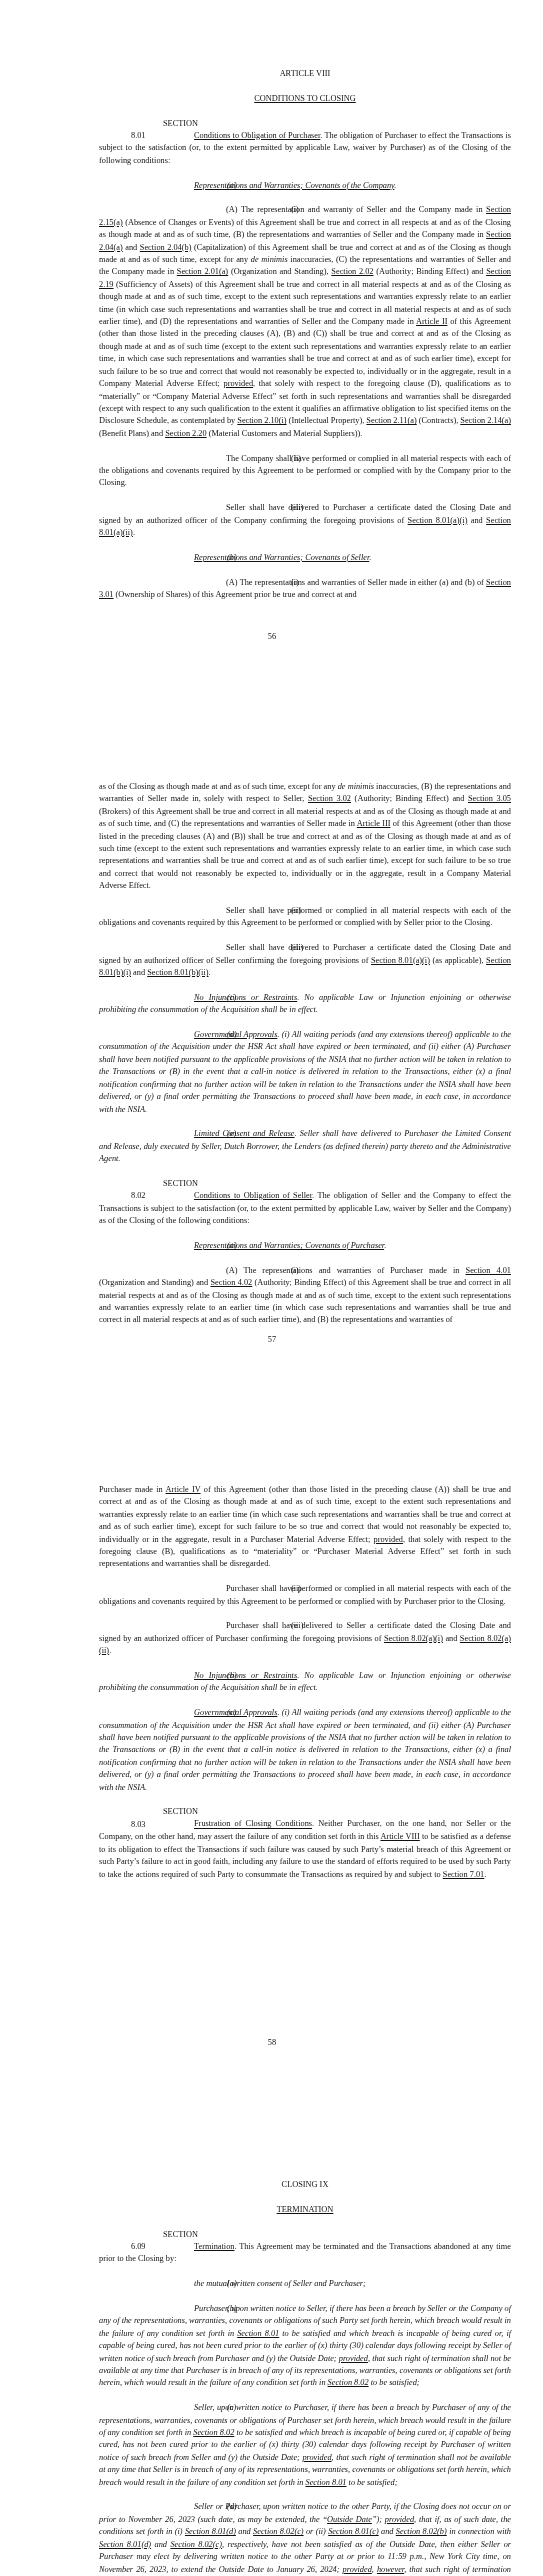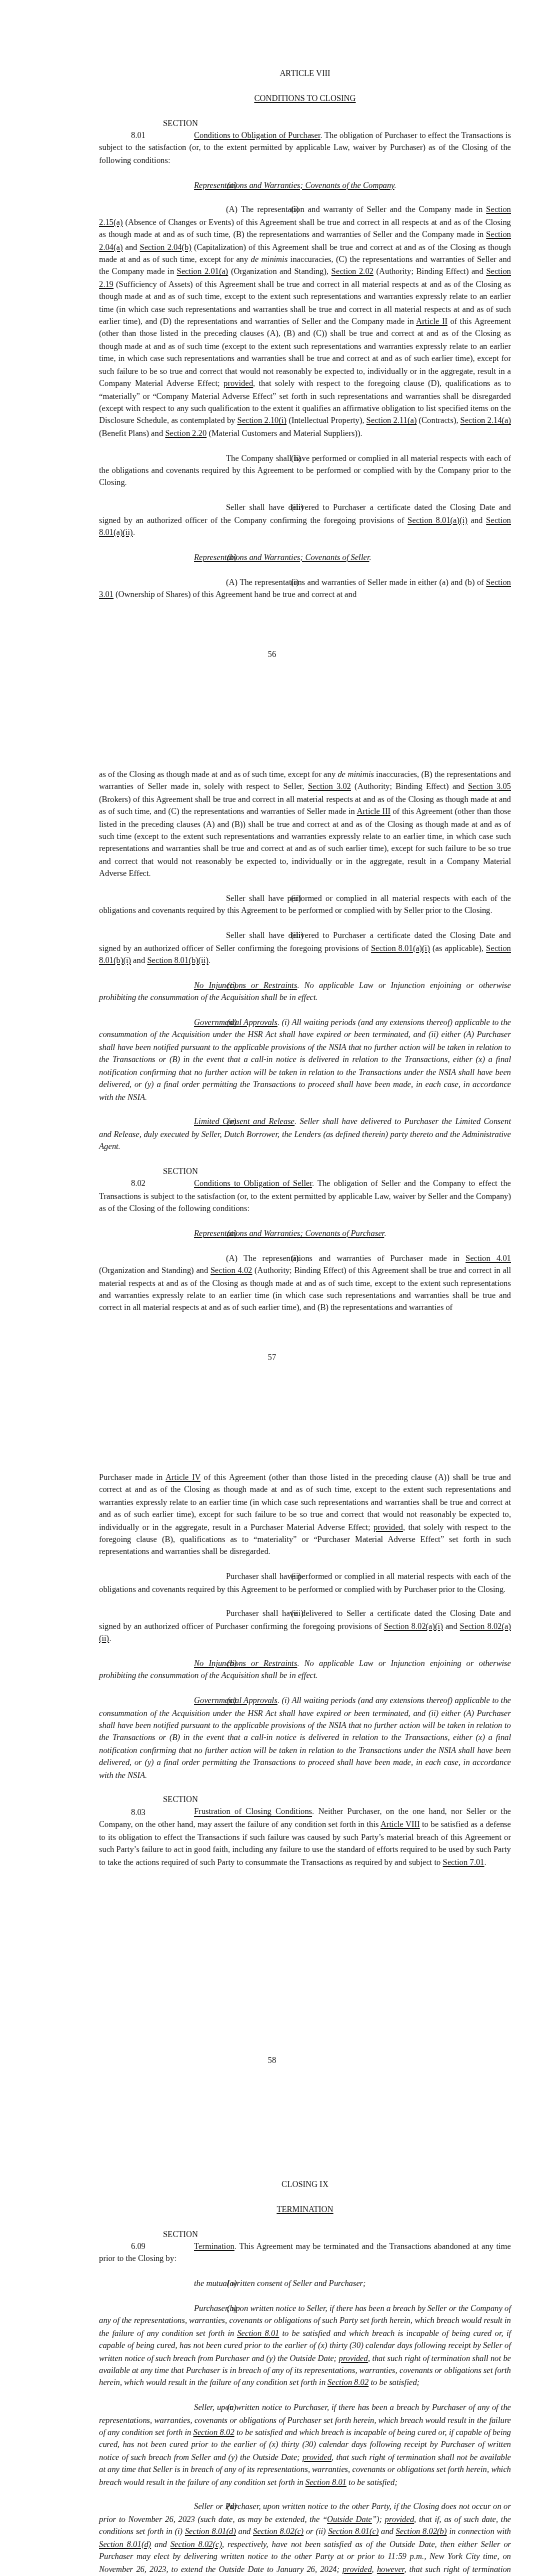--- a/index.html
+++ b/index.html
@@ -11,22 +11,22 @@
   .heading.title { margin-bottom: 12.4px; }
   .u { text-decoration: underline; }
   .i { font-style: italic; }
   p { margin: 0 0 12.4px 0; text-align: justify; text-align-last: left; }
   p.sec { text-indent: 32px; }
   .sec-no { display: inline-block; width: 63px; }
   p.sub { text-indent: 64px; font-style: italic; }
   .sub-no { display: inline-block; width: 31px; }
   p.rom { text-indent: 96px; }
   .rom-no { display: inline-block; width: 31px; }
-  .pagenum { position: absolute; left: 0; width: 544px; text-align: center; top: 650px; font-size: 8.3px; }
-  .page.p2 .content, .page.p3 .content { top: 66px; }
+  .pagenum { position: absolute; left: 0; width: 544px; text-align: center; top: 632px; font-size: 8.3px; }
+  .page.p2 .content, .page.p3 .content { top: 78px; }
   .page.p4 .content { top: 70px; }
 </style>
 </head>
 <body>
 
 <div class="page p1">
   <div class="content">
     <div class="heading article">ARTICLE VIII</div>
     <div class="heading title"><span class="u">CONDITIONS TO CLOSING</span></div>
 
@@ -35,21 +35,21 @@
     <p class="sub"><span class="sub-no">(a)</span><span class="u">Representations and Warranties; Covenants of the Company</span><span>.</span></p>
 
     <p class="rom"><span class="rom-no">(i)</span><span>(A) The representation and warranty of Seller and the Company made in </span><span class="u">Section 2.15(a)</span><span> (Absence of Changes or Events) of this Agreement shall be true and correct in all respects at and as of the Closing as though made at and as of such time, (B) the representations and warranties of Seller and the Company made in </span><span class="u">Section 2.04(a)</span><span> and </span><span class="u">Section 2.04(b)</span><span> (Capitalization) of this Agreement shall be true and correct at and as of the Closing as though made at and as of such time, except for any </span><span class="i">de minimis</span><span> inaccuracies, (C) the representations and warranties of Seller and the Company made in </span><span class="u">Section 2.01(a)</span><span> (Organization and Standing), </span><span class="u">Section 2.02</span><span> (Authority; Binding Effect) and </span><span class="u">Section 2.19</span><span> (Sufficiency of Assets) of this Agreement shall be true and correct in all material respects at and as of the Closing as though made at and as of such time, except to the extent such representations and warranties expressly relate to an earlier time (in which case such representations and warranties shall be true and correct in all material respects at and as of such earlier time), and (D) the representations and warranties of Seller and the Company made in </span><span class="u">Article II</span><span> of this Agreement (other than those listed in the preceding clauses (A), (B) and (C)) shall be true and correct at and as of the Closing as though made at and as of such time (except to the extent such representations and warranties expressly relate to an earlier time, in which case such representations and warranties shall be true and correct at and as of such earlier time), except for such failure to be so true and correct that would not reasonably be expected to, individually or in the aggregate, result in a Company Material Adverse Effect; </span><span class="u">provided</span><span>, that solely with respect to the foregoing clause (D), qualifications as to “materially” or “Company Material Adverse Effect” set forth in such representations and warranties shall be disregarded (except with respect to any such qualification to the extent it qualifies an affirmative obligation to list specified items on the Disclosure Schedule, as contemplated by </span><span class="u">Section 2.10(i)</span><span> (Intellectual Property), </span><span class="u">Section 2.11(a)</span><span> (Contracts), </span><span class="u">Section 2.14(a)</span><span> (Benefit Plans) and </span><span class="u">Section 2.20</span><span> (Material Customers and Material Suppliers)).</span></p>
 
     <p class="rom"><span class="rom-no">(ii)</span><span>The Company shall have performed or complied in all material respects with each of the obligations and covenants required by this Agreement to be performed or complied with by the Company prior to the Closing.</span></p>
 
     <p class="rom"><span class="rom-no">(iii)</span><span>Seller shall have delivered to Purchaser a certificate dated the Closing Date and signed by an authorized officer of the Company confirming the foregoing provisions of </span><span class="u">Section 8.01(a)(i)</span><span> and </span><span class="u">Section 8.01(a)(ii)</span><span>.</span></p>
 
     <p class="sub"><span class="sub-no">(b)</span><span class="u">Representations and Warranties; Covenants of Seller</span><span>.</span></p>
 
-    <p class="rom"><span class="rom-no">(i)</span><span>(A) The representations and warranties of Seller made in either (a) and (b) of </span><span class="u">Section 3.01</span><span> (Ownership of Shares) of this Agreement hand be true and correct at and</span></p>
+    <p class="rom"><span class="rom-no">(i)</span><span>(A) The representations and warranties of Seller made in either (a) and (b) of </span><span class="u">Section 3.01</span><span> (Ownership of Shares) of this Agreement prior be true and correct at and</span></p>
   </div>
   <div class="pagenum">56</div>
 </div>
 
 <div class="page p2">
   <div class="content">
     <p><span>as of the Closing as though made at and as of such time, except for any </span><span class="i">de minimis</span><span> inaccuracies, (B) the representations and warranties of Seller made in, solely with respect to Seller, </span><span class="u">Section 3.02</span><span> (Authority; Binding Effect) and </span><span class="u">Section 3.05</span><span> (Brokers) of this Agreement shall be true and correct in all material respects at and as of the Closing as though made at and as of such time, and (C) the representations and warranties of Seller made in </span><span class="u">Article III</span><span> of this Agreement (other than those listed in the preceding clauses (A) and (B)) shall be true and correct at and as of the Closing as though made at and as of such time (except to the extent such representations and warranties expressly relate to an earlier time, in which case such representations and warranties shall be true and correct at and as of such earlier time), except for such failure to be so true and correct that would not reasonably be expected to, individually or in the aggregate, result in a Company Material Adverse Effect.</span></p>
 
     <p class="rom"><span class="rom-no">(ii)</span><span>Seller shall have performed or complied in all material respects with each of the obligations and covenants required by this Agreement to be performed or complied with by Seller prior to the Closing.</span></p>
 

